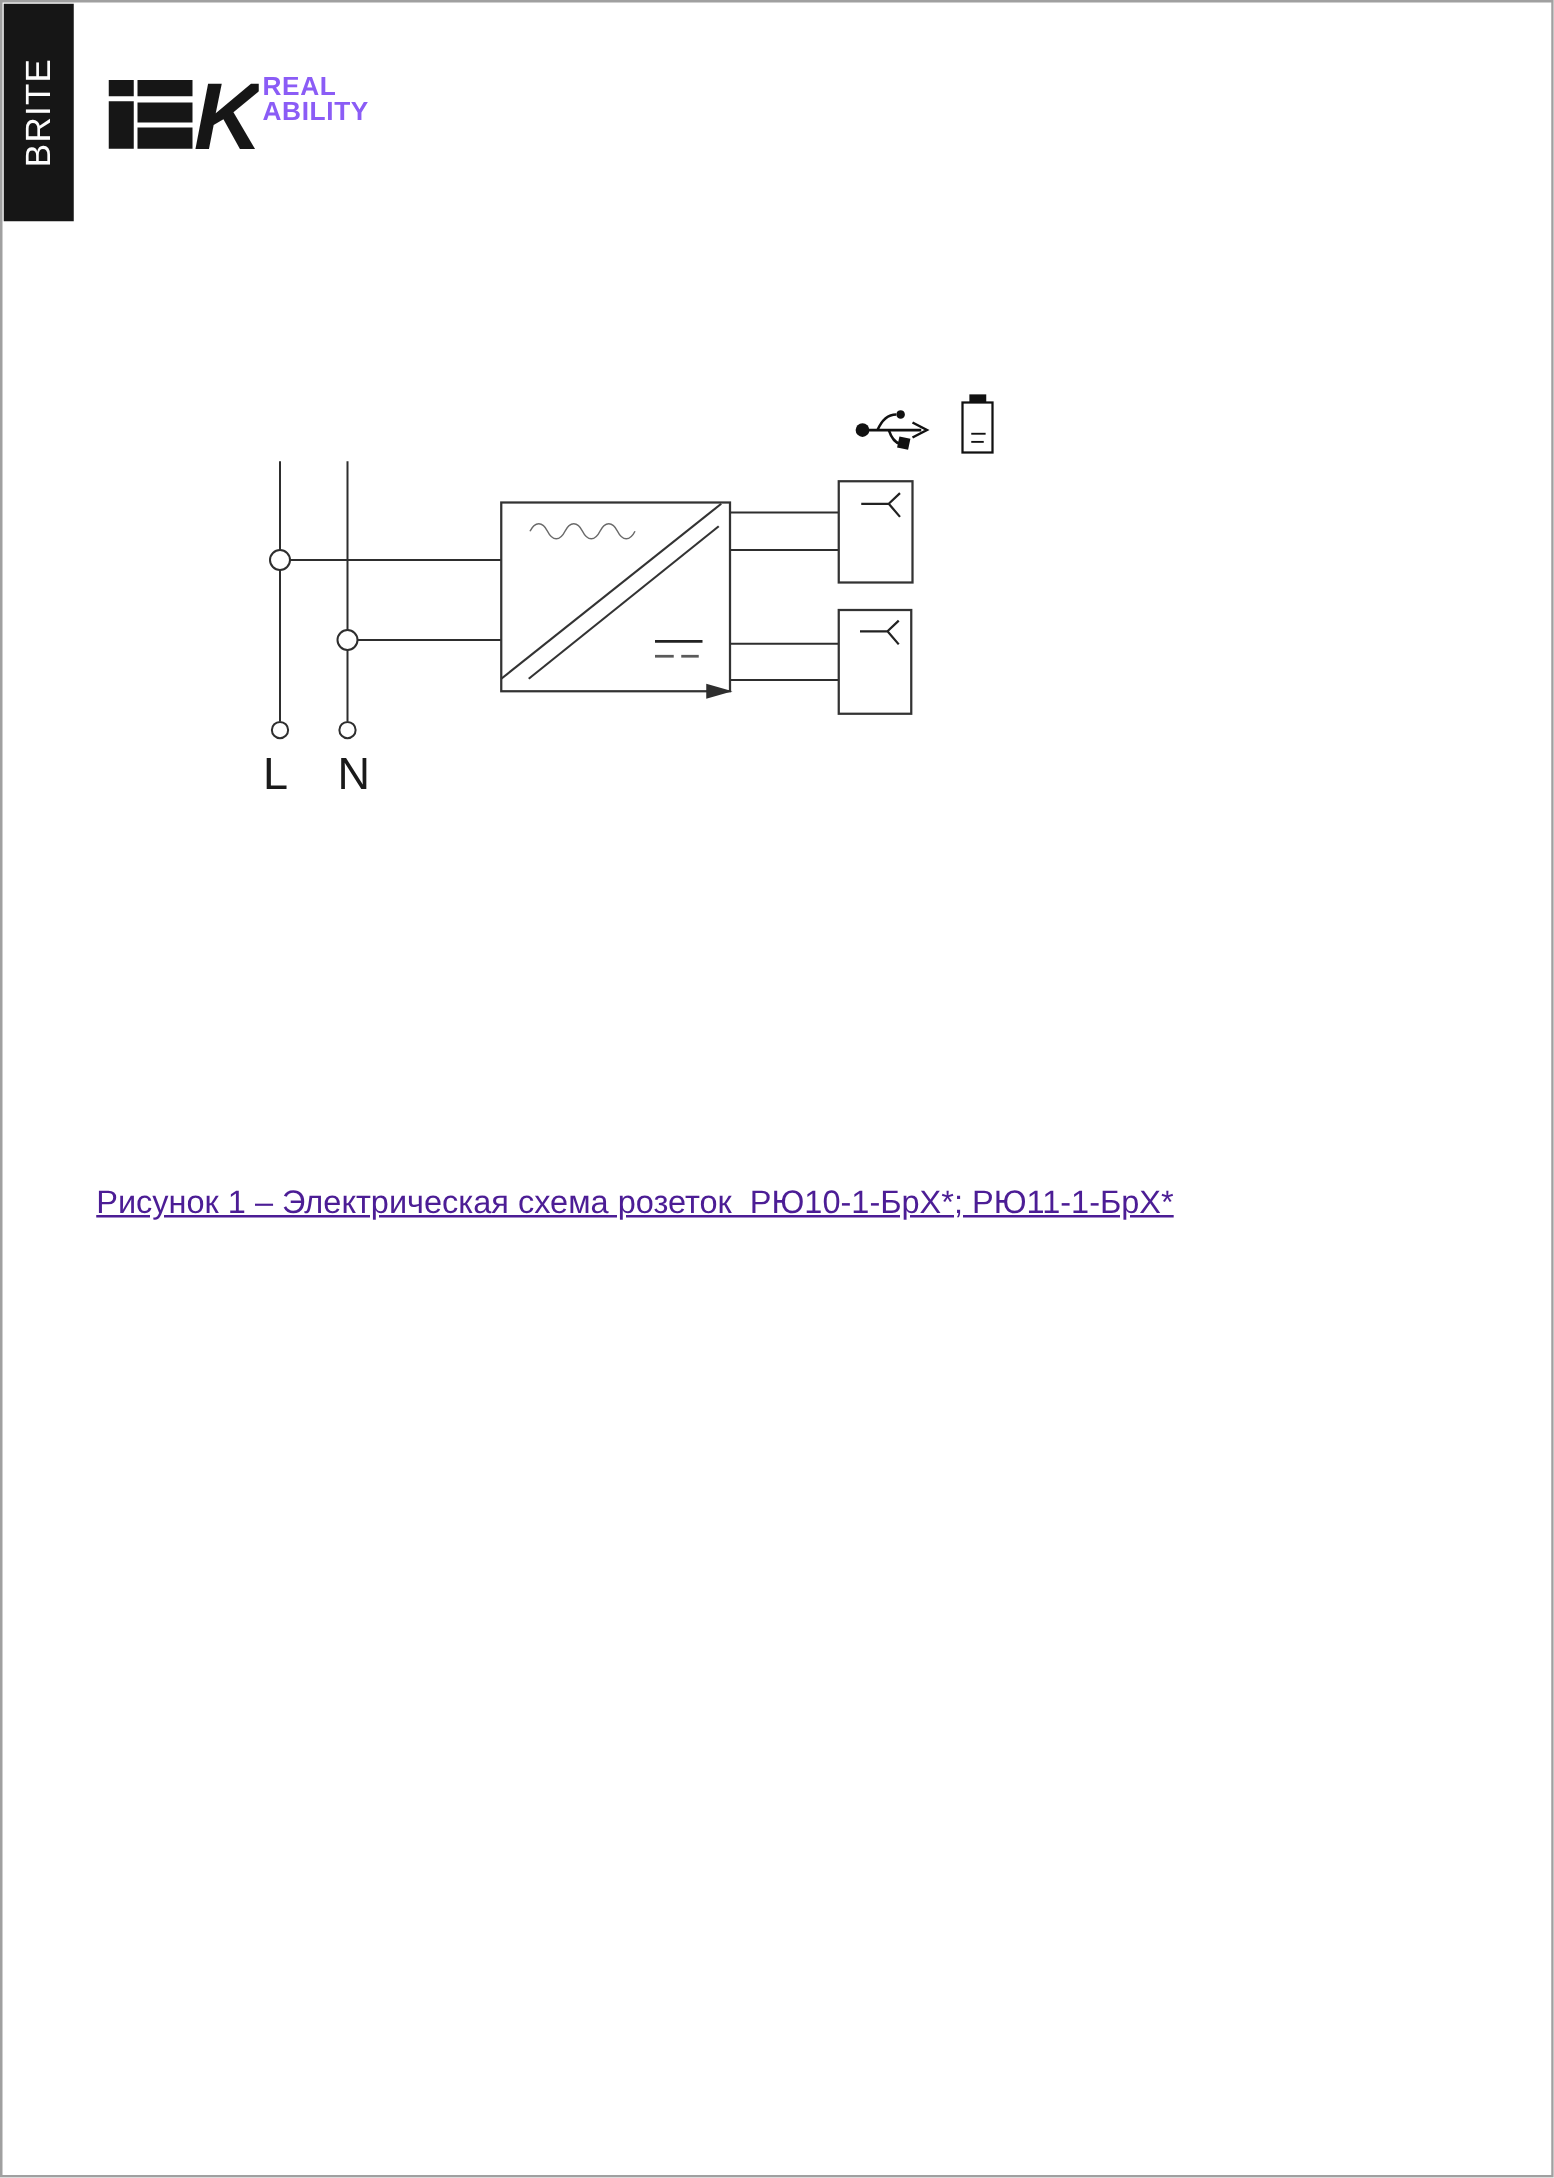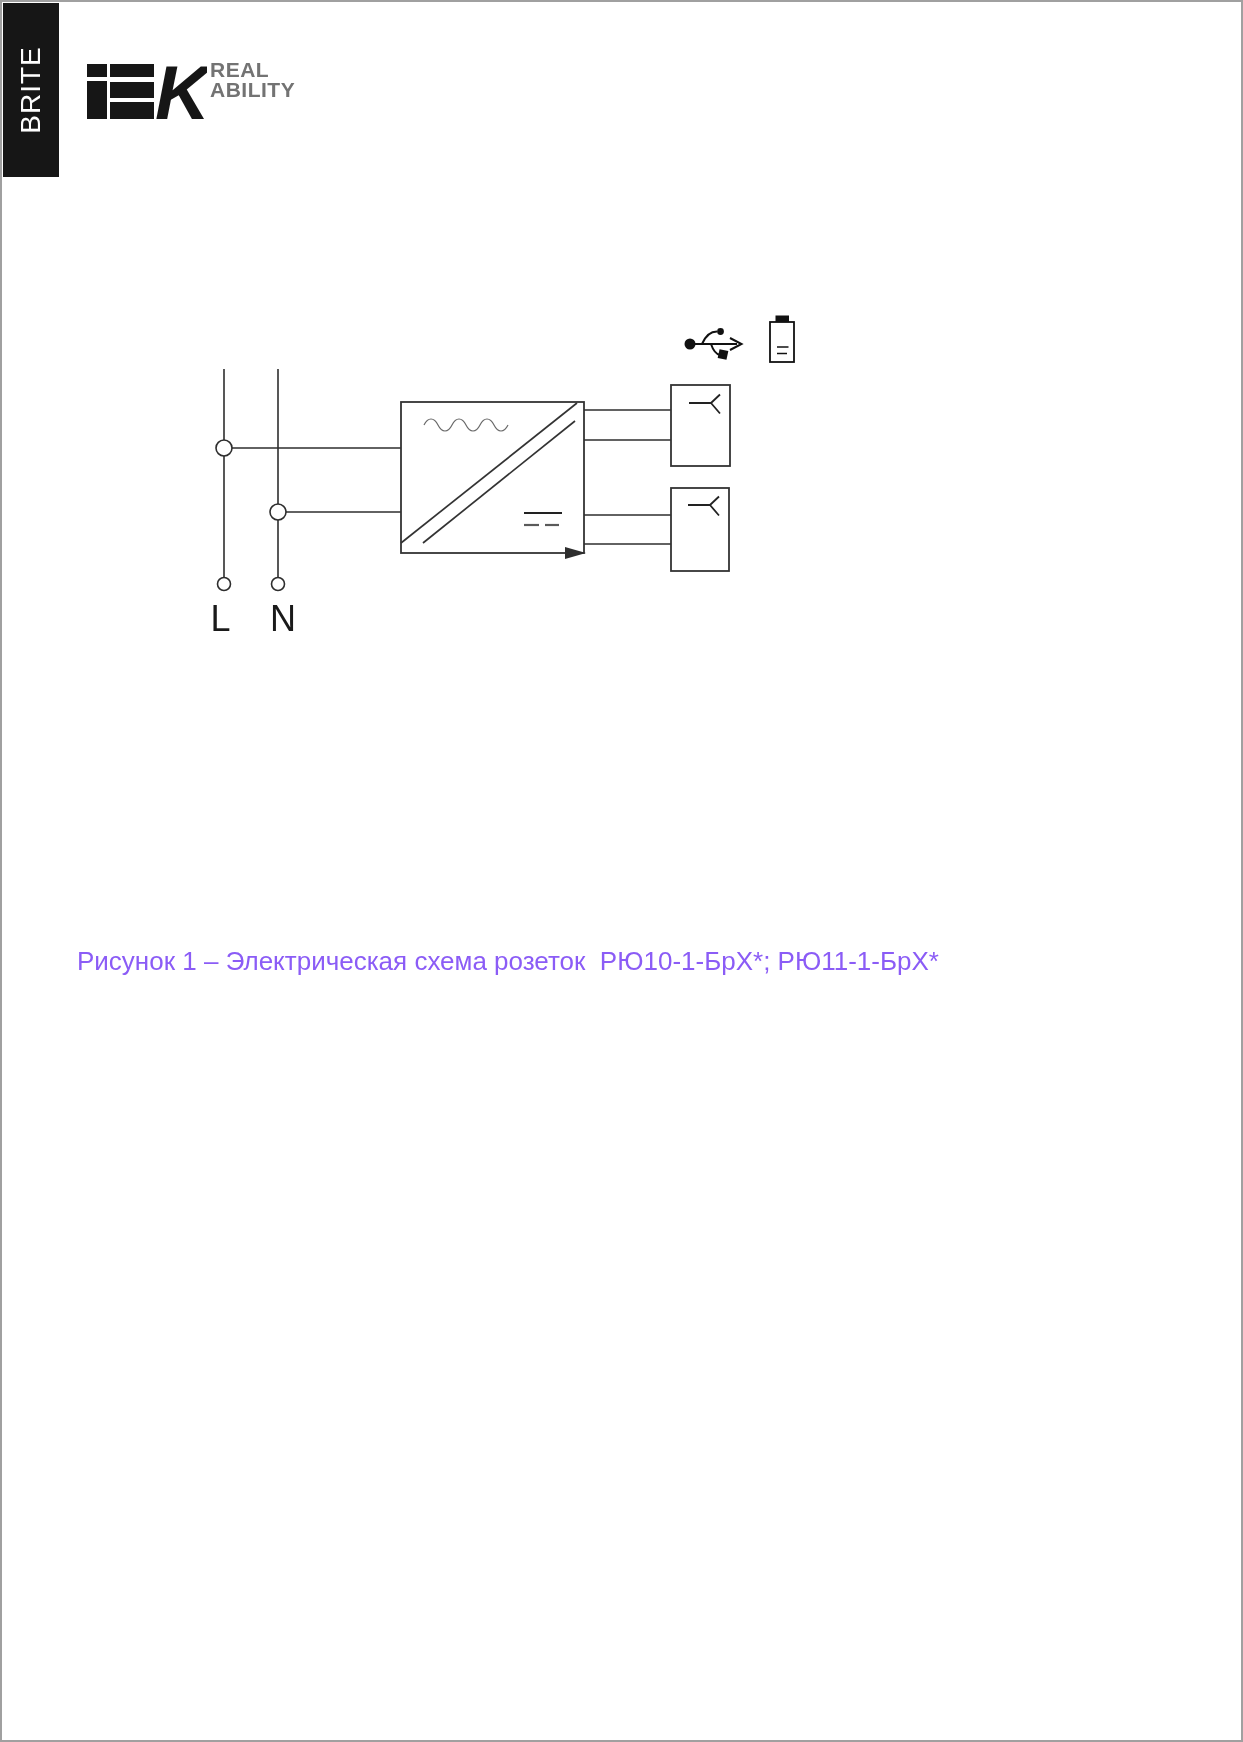--- a/index.html
+++ b/index.html
@@ -24,33 +24,34 @@
     font-size:28px;
     letter-spacing:1px;
     transform:rotate(-90deg);
     white-space:nowrap;
   }
   
   .logo-svg{position:absolute;left:75px;top:40px;}
   .tagline{
     position:absolute;left:208px;top:58px;
     font-weight:bold;font-size:21px;line-height:19.5px;
-    letter-spacing:0.5px;color:#737373;
+    letter-spacing:0.5px;color:#8b5cf6;
   }
   
   .diagram{position:absolute;left:0;top:0;}
   .diagram text{
     font-family:"Liberation Sans", sans-serif;
     fill:#1a1a1a;
   }
   
   .caption{
     position:absolute;left:75px;top:944px;
-    font-size:26px;color:#8b5cf6;
+    font-size:26px;color:#4c1d95;
     white-space:pre;
+    text-decoration:underline;
   }
 </style>
 </head>
 <body>
 
 <div class="page">
 
   <div class="banner">
     <span class="banner-text">BRITE</span>
   </div>

